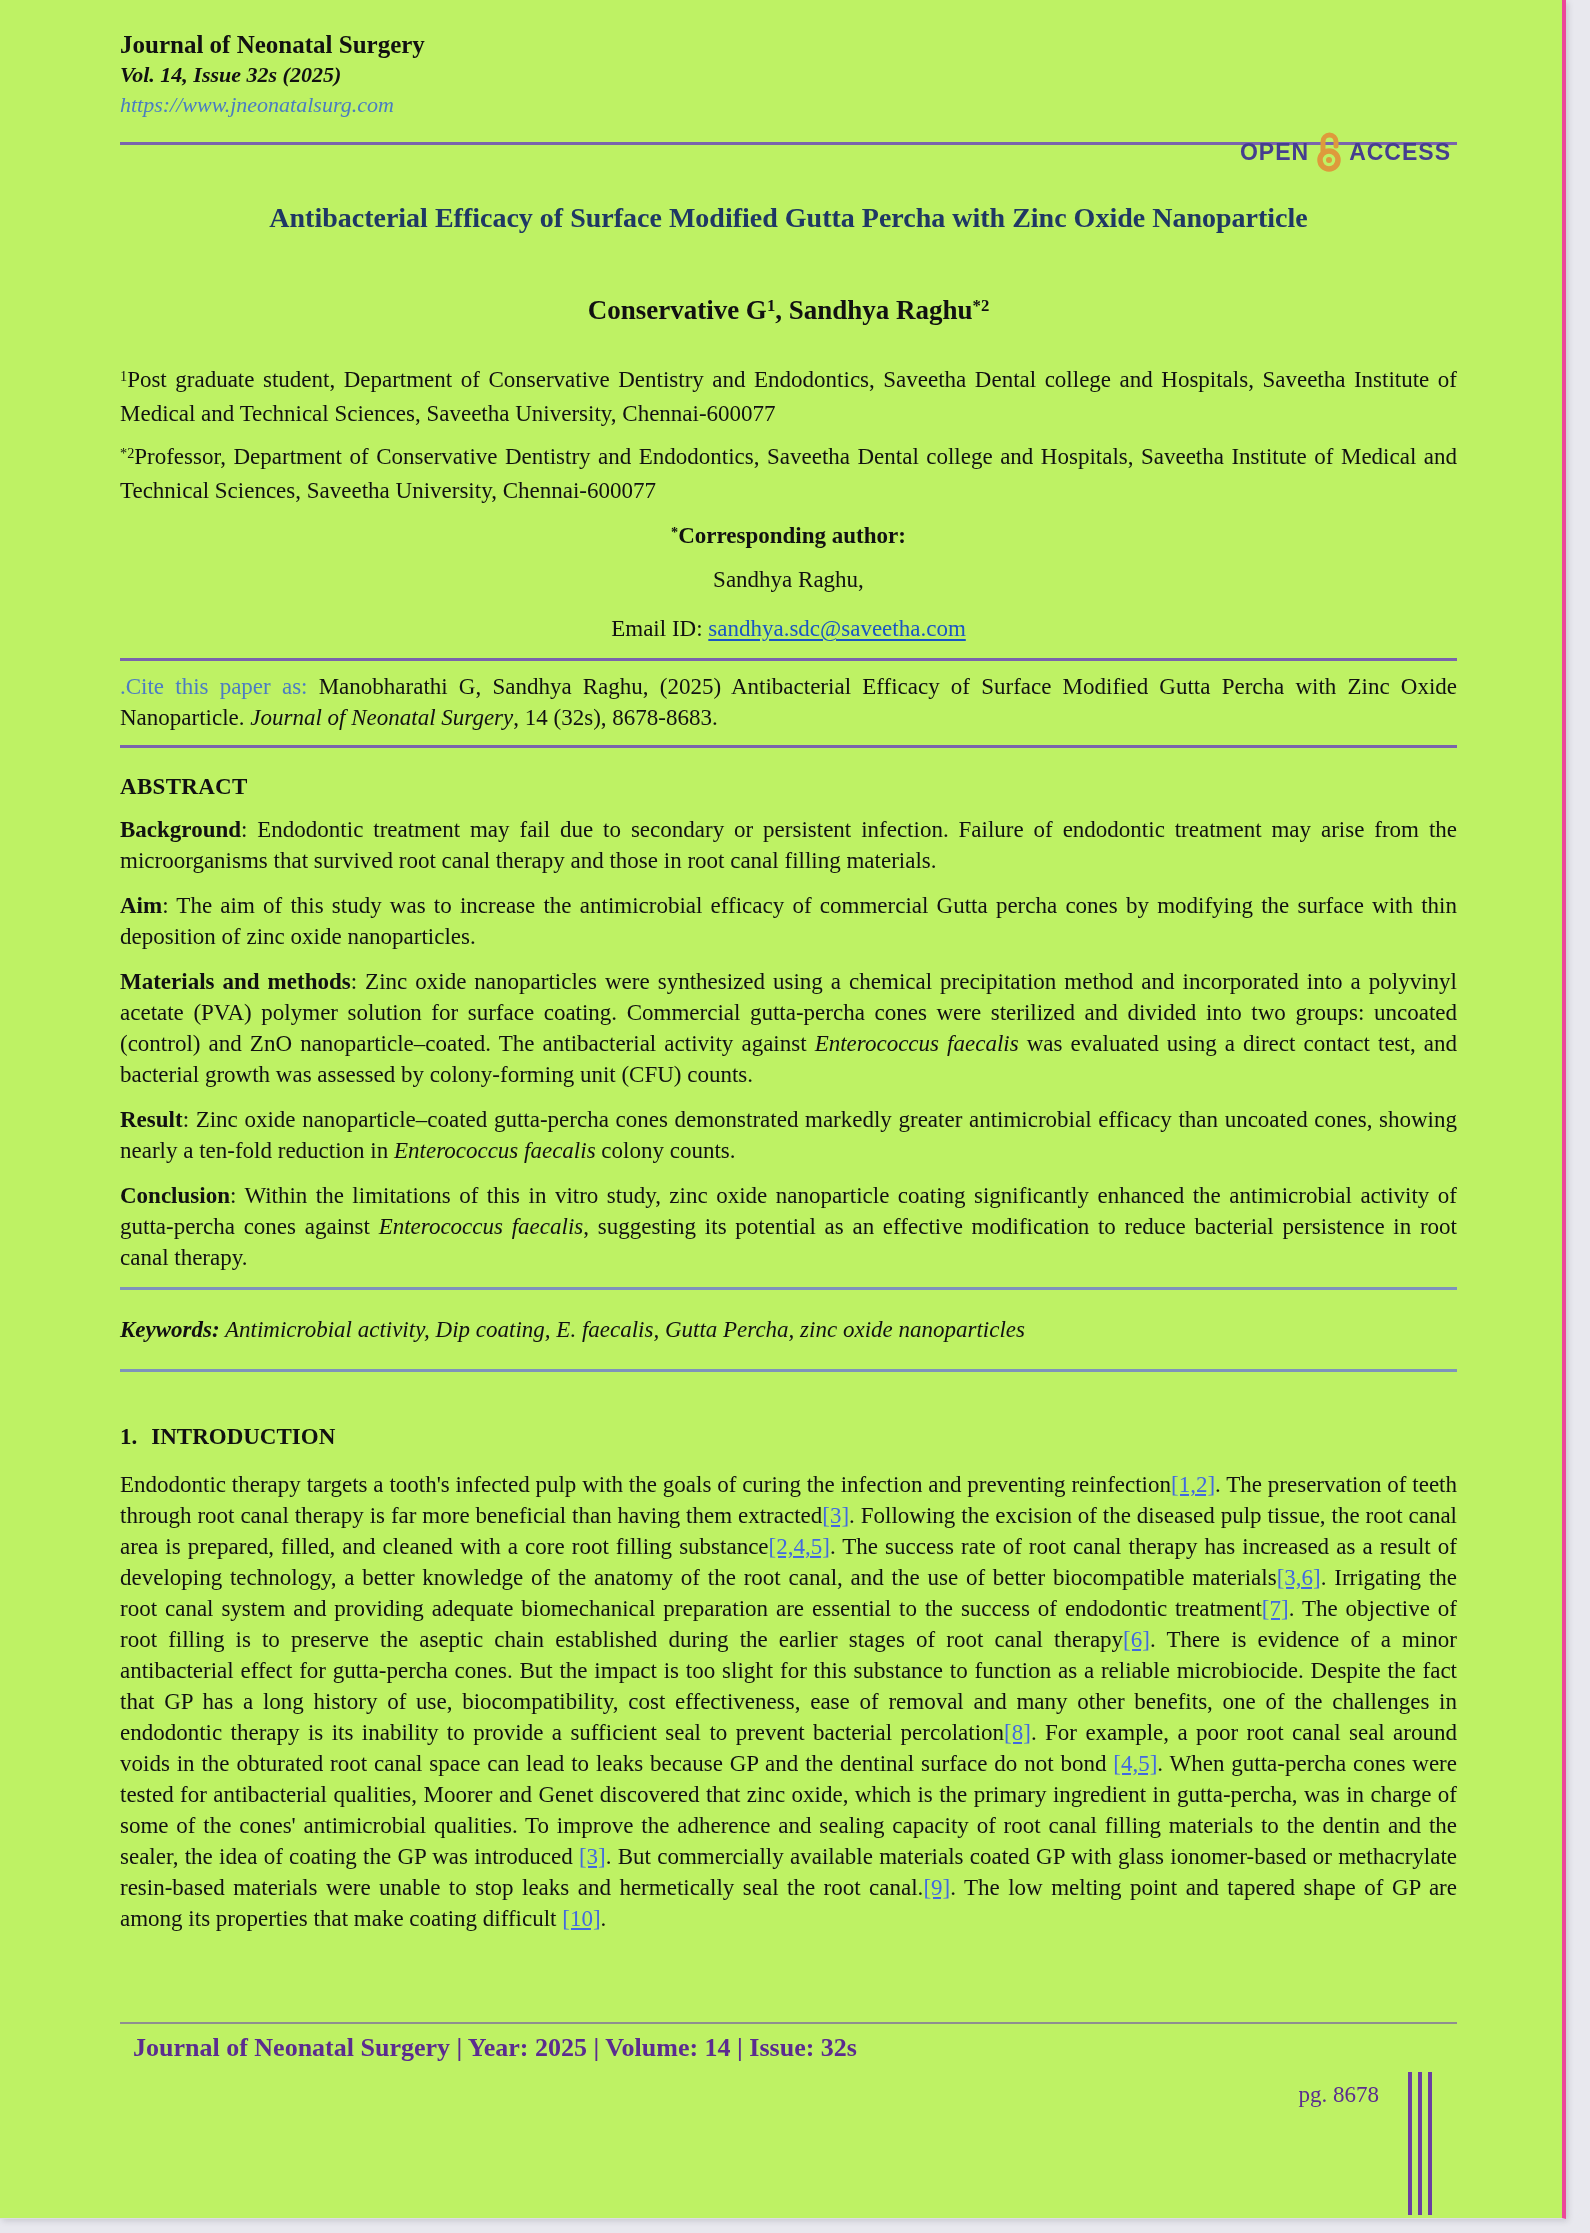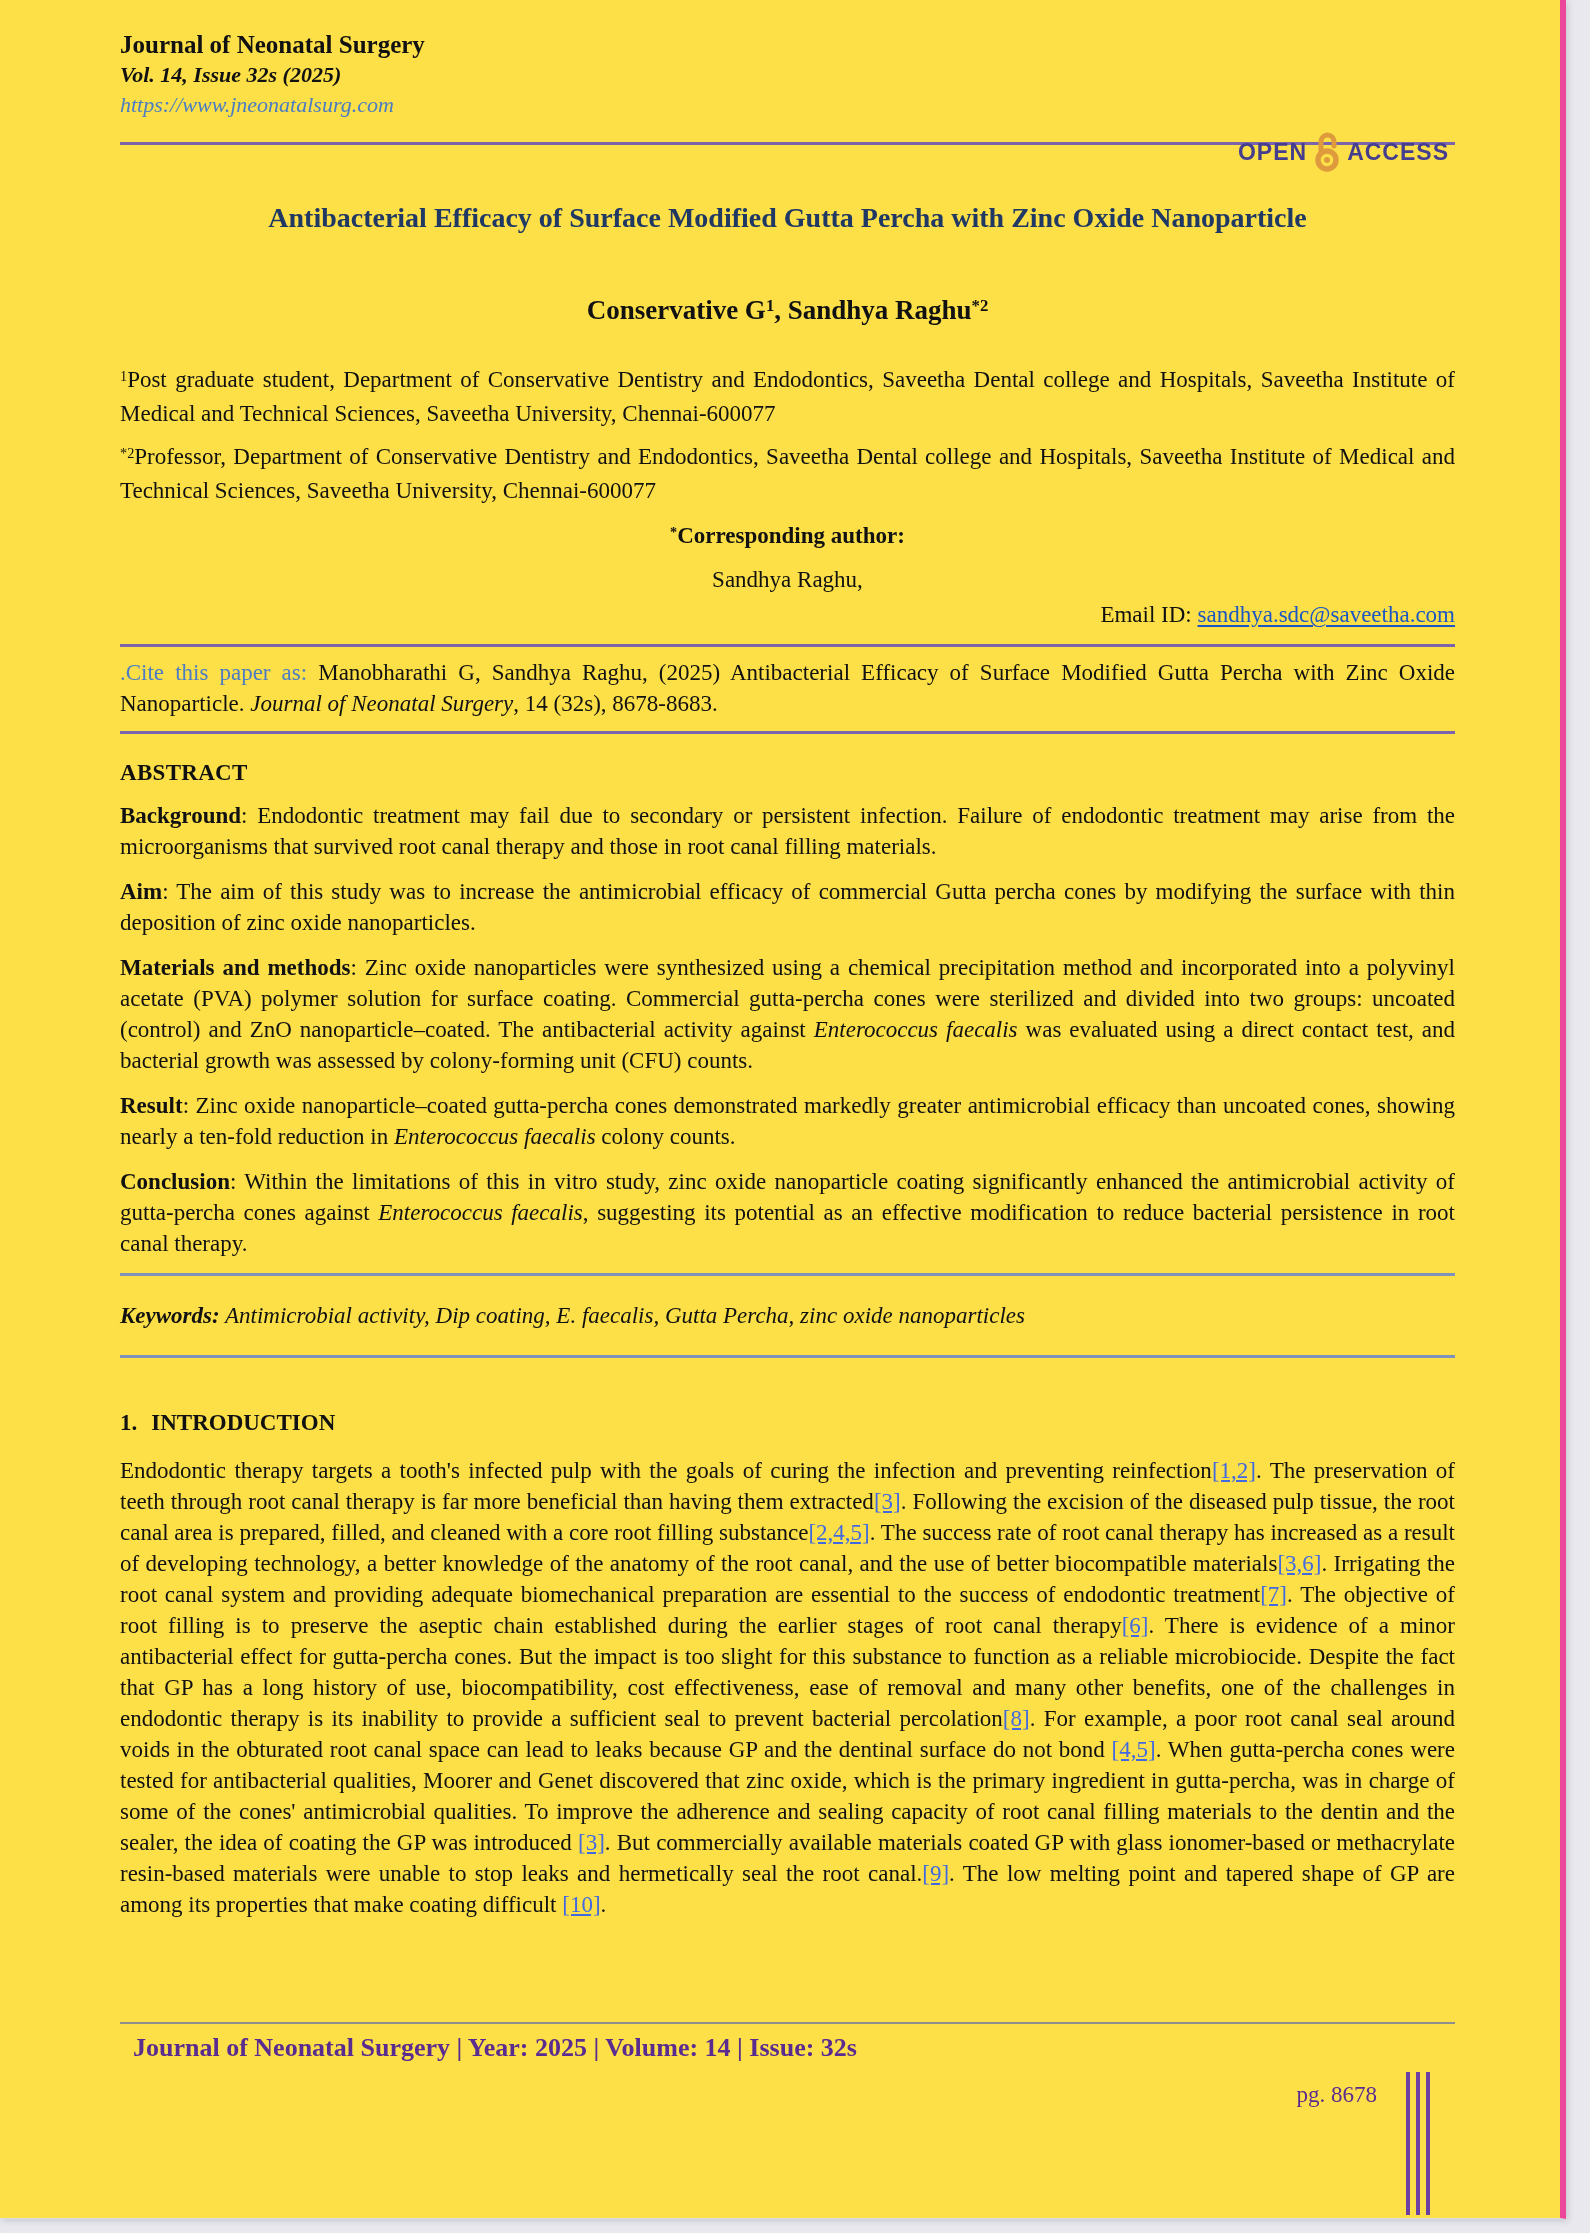--- a/index.html
+++ b/index.html
@@ -6,22 +6,22 @@
   html,body { margin:0; padding:0; }
   body {
     width:1590px; height:2233px;
     background:#e8e8ee;
     font-family:"Liberation Serif","DejaVu Serif",serif;
     color:#111;
   }
   .page {
     position:relative;
     width:1566px; height:2219px;
-    background:#fde047;
-    border-right:6px solid #ec4899;
+    background:#bef264;
+    border-right:4px solid #ec4899;
     border-bottom:1px solid #dcdce2;
     box-shadow:2px 2px 6px rgba(60,60,80,0.18);
     overflow:hidden;
   }
   .content { padding:30px 105px 0 120px; }
 
   
   .doc-header { position:relative; }
   .journal-name { font-size:25px; font-weight:bold; line-height:30px; }
   .hdr-italic { font-size:22px; font-weight:bold; font-style:italic; line-height:30px; }
@@ -52,21 +52,21 @@
   }
   .authors { margin-top:60px; text-align:center; font-size:27px; font-weight:bold; }
   sup.s { font-size:0.62em; position:relative; top:-0.45em; vertical-align:baseline; }
 
   
   .para { font-size:23px; line-height:31px; text-align:justify; margin:0; }
   .affil-1 { margin-top:38px; }
   .affil-2 { margin-top:12px; }
   .corresponding { margin-top:14px; font-weight:bold; text-align:center; }
   .corr-name { margin-top:10px; text-align:center; }
-  .email-line { margin-top:4px; text-align:right; }
+  .email-line { margin-top:18px; text-align:center; }
   .email-link { color:#1a56c4; text-decoration:underline; text-underline-offset:3px; }
 
   .citation { margin-top:10px; }
   .cite-label { color:#4c7cc4; }
   .cite-journal { font-style:italic; }
 
   .sec-heading { margin:26px 0 0; font-size:23px; font-weight:bold; letter-spacing:0.3px; }
   .abs-p { margin-top:14px; }
 
   .keywords { margin-top:24px; font-style:italic; text-align:left; }

